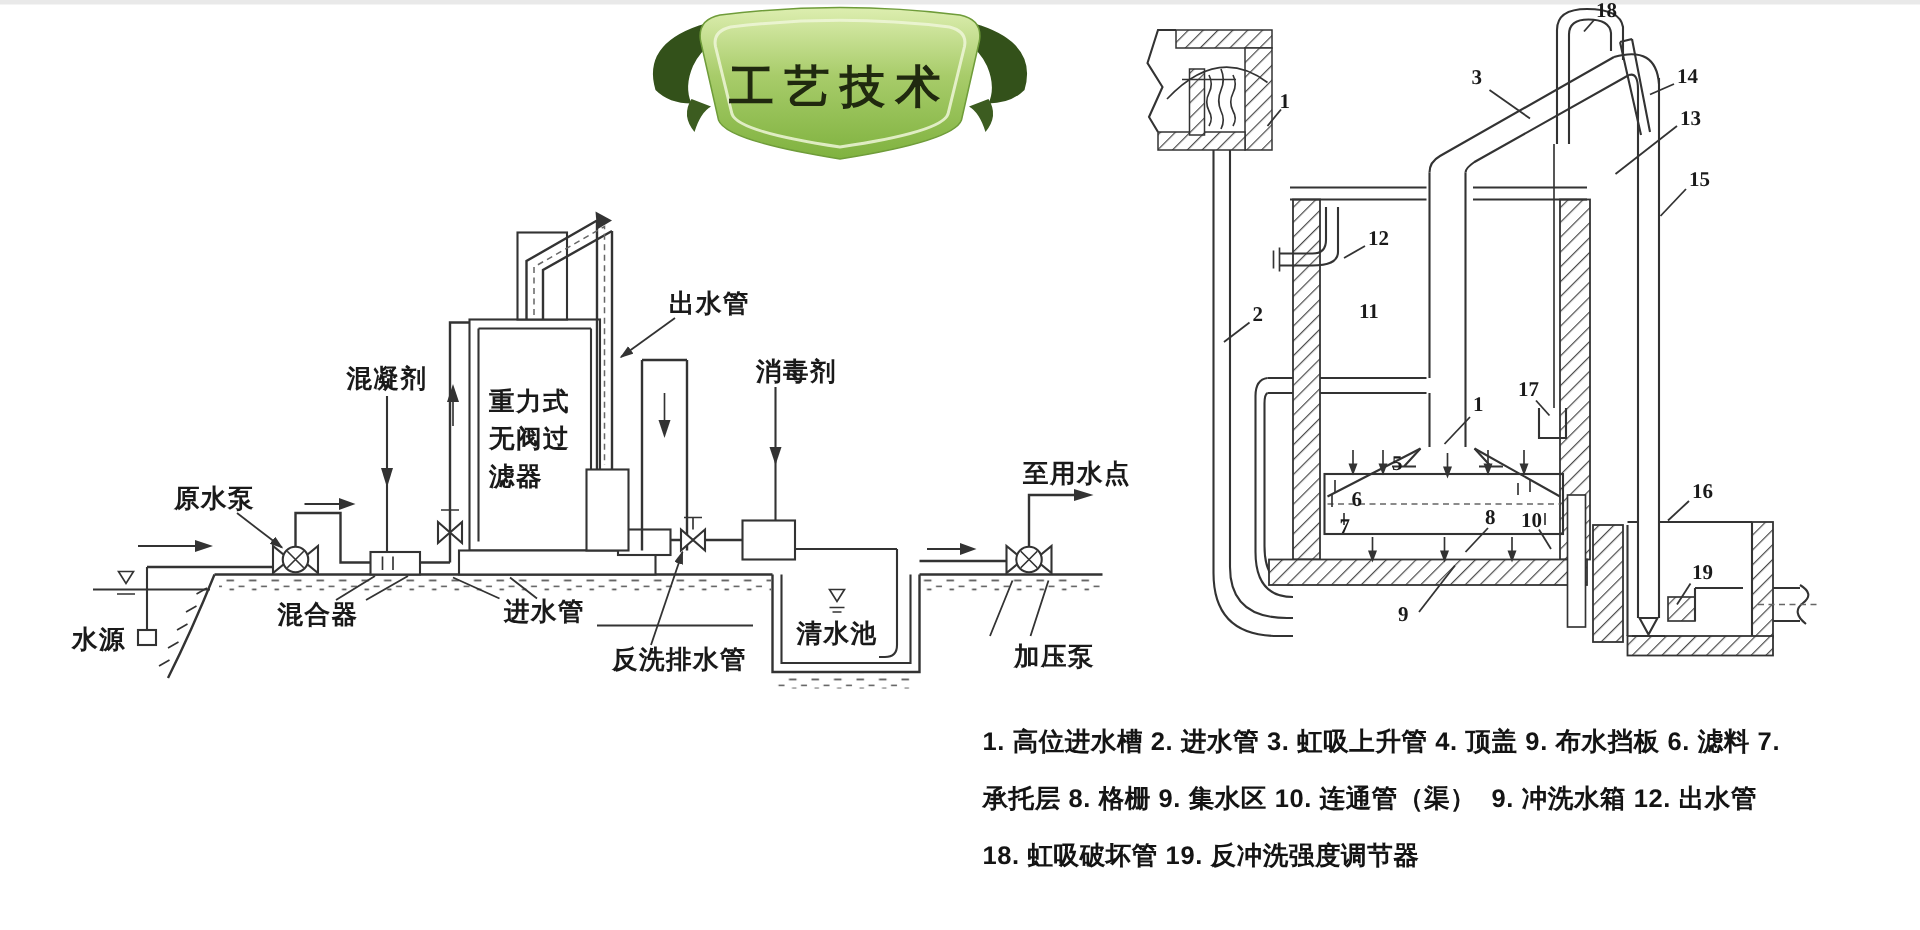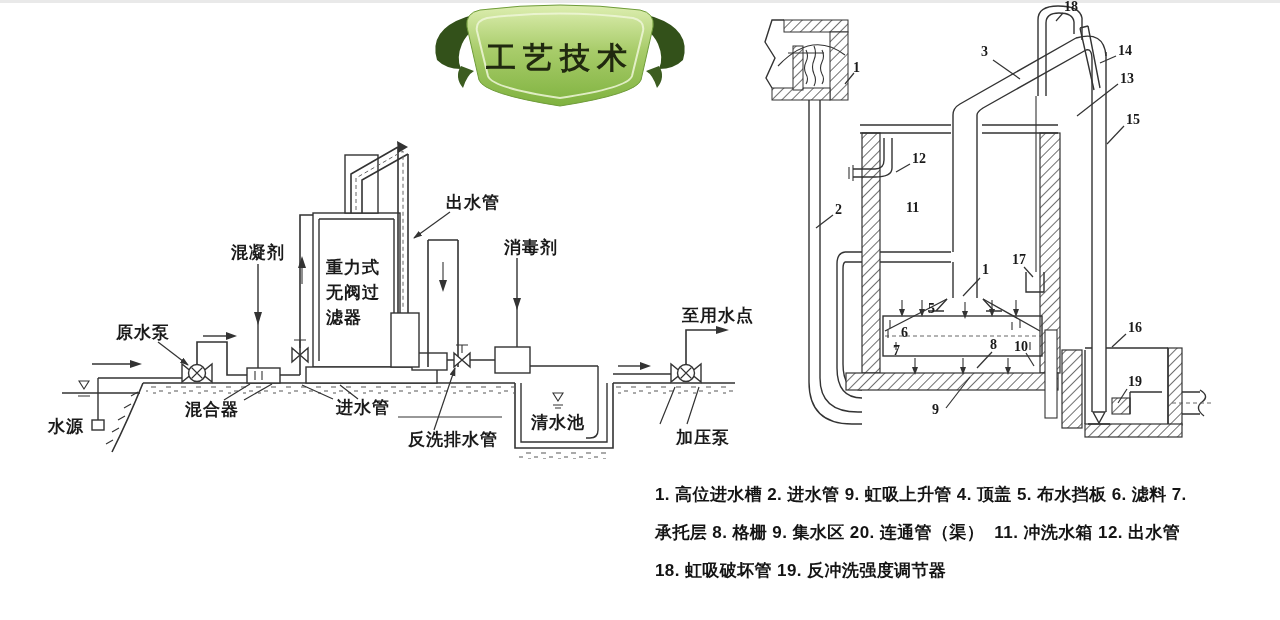--- a/index.html
+++ b/index.html
@@ -297,17 +297,17 @@
         <path class="dash" d="M1172,403 H1214"></path>
       </g>
       <path class="leader" d="M1112,347 L1126,334"></path>
       <text class="num" x="1128" y="332">16</text>
       <path class="leader" d="M1118,403 L1127,389"></path>
       <text class="num" x="1128" y="386">19</text>
     </g>
   </svg>
 
   <div class="legend">
-    <div class="legend-line">1. 高位进水槽 2. 进水管 9. 虹吸上升管 4. 顶盖 5. 布水挡板 6. 滤料 7.</div>
-    <div class="legend-line">承托层 8. 格栅 9. 集水区 20. 连通管（渠）  11. 冲洗水箱 12. 出水管</div>
+    <div class="legend-line">1. 高位进水槽 2. 进水管 3. 虹吸上升管 4. 顶盖 9. 布水挡板 6. 滤料 7.</div>
+    <div class="legend-line">承托层 8. 格栅 9. 集水区 10. 连通管（渠）  9. 冲洗水箱 12. 出水管</div>
     <div class="legend-line">18. 虹吸破坏管 19. 反冲洗强度调节器</div>
   </div>
 </div>
 
 </body></html>

